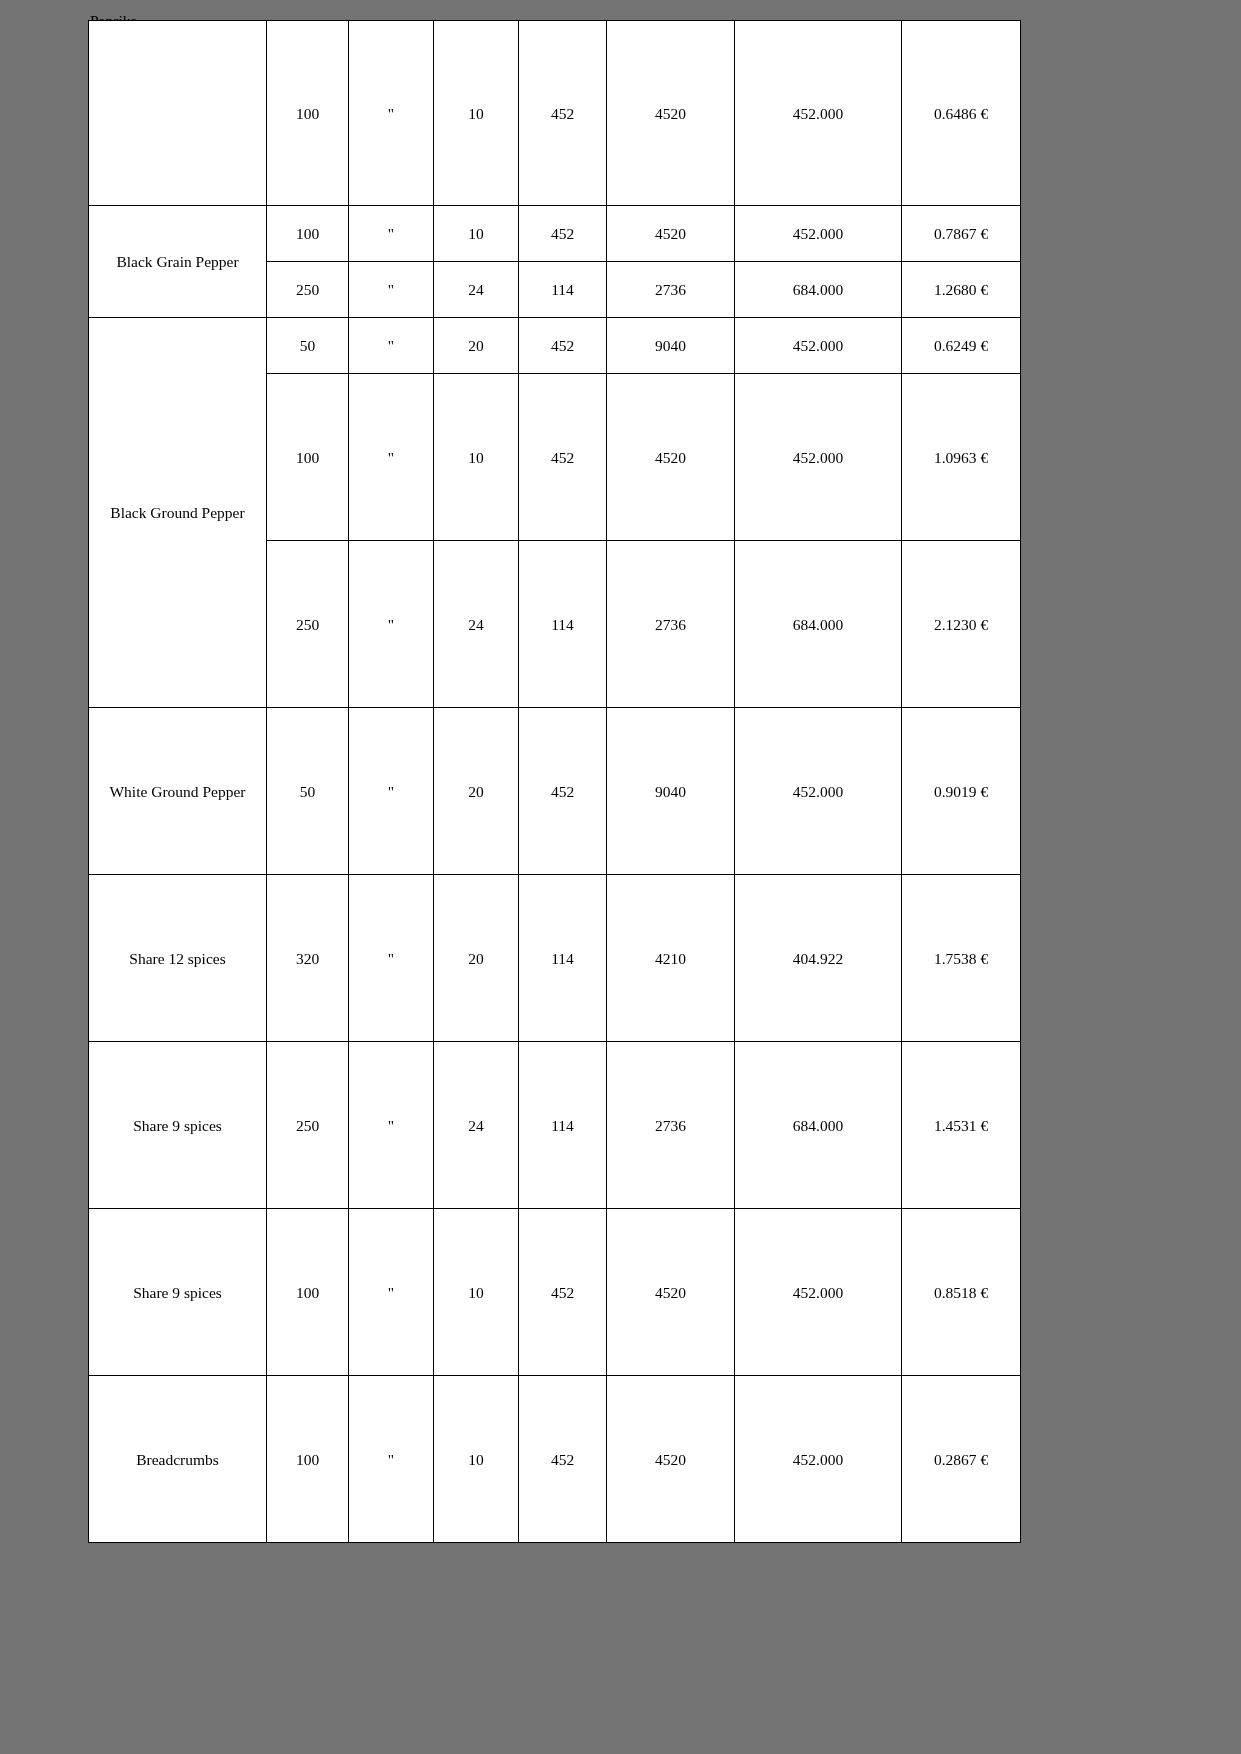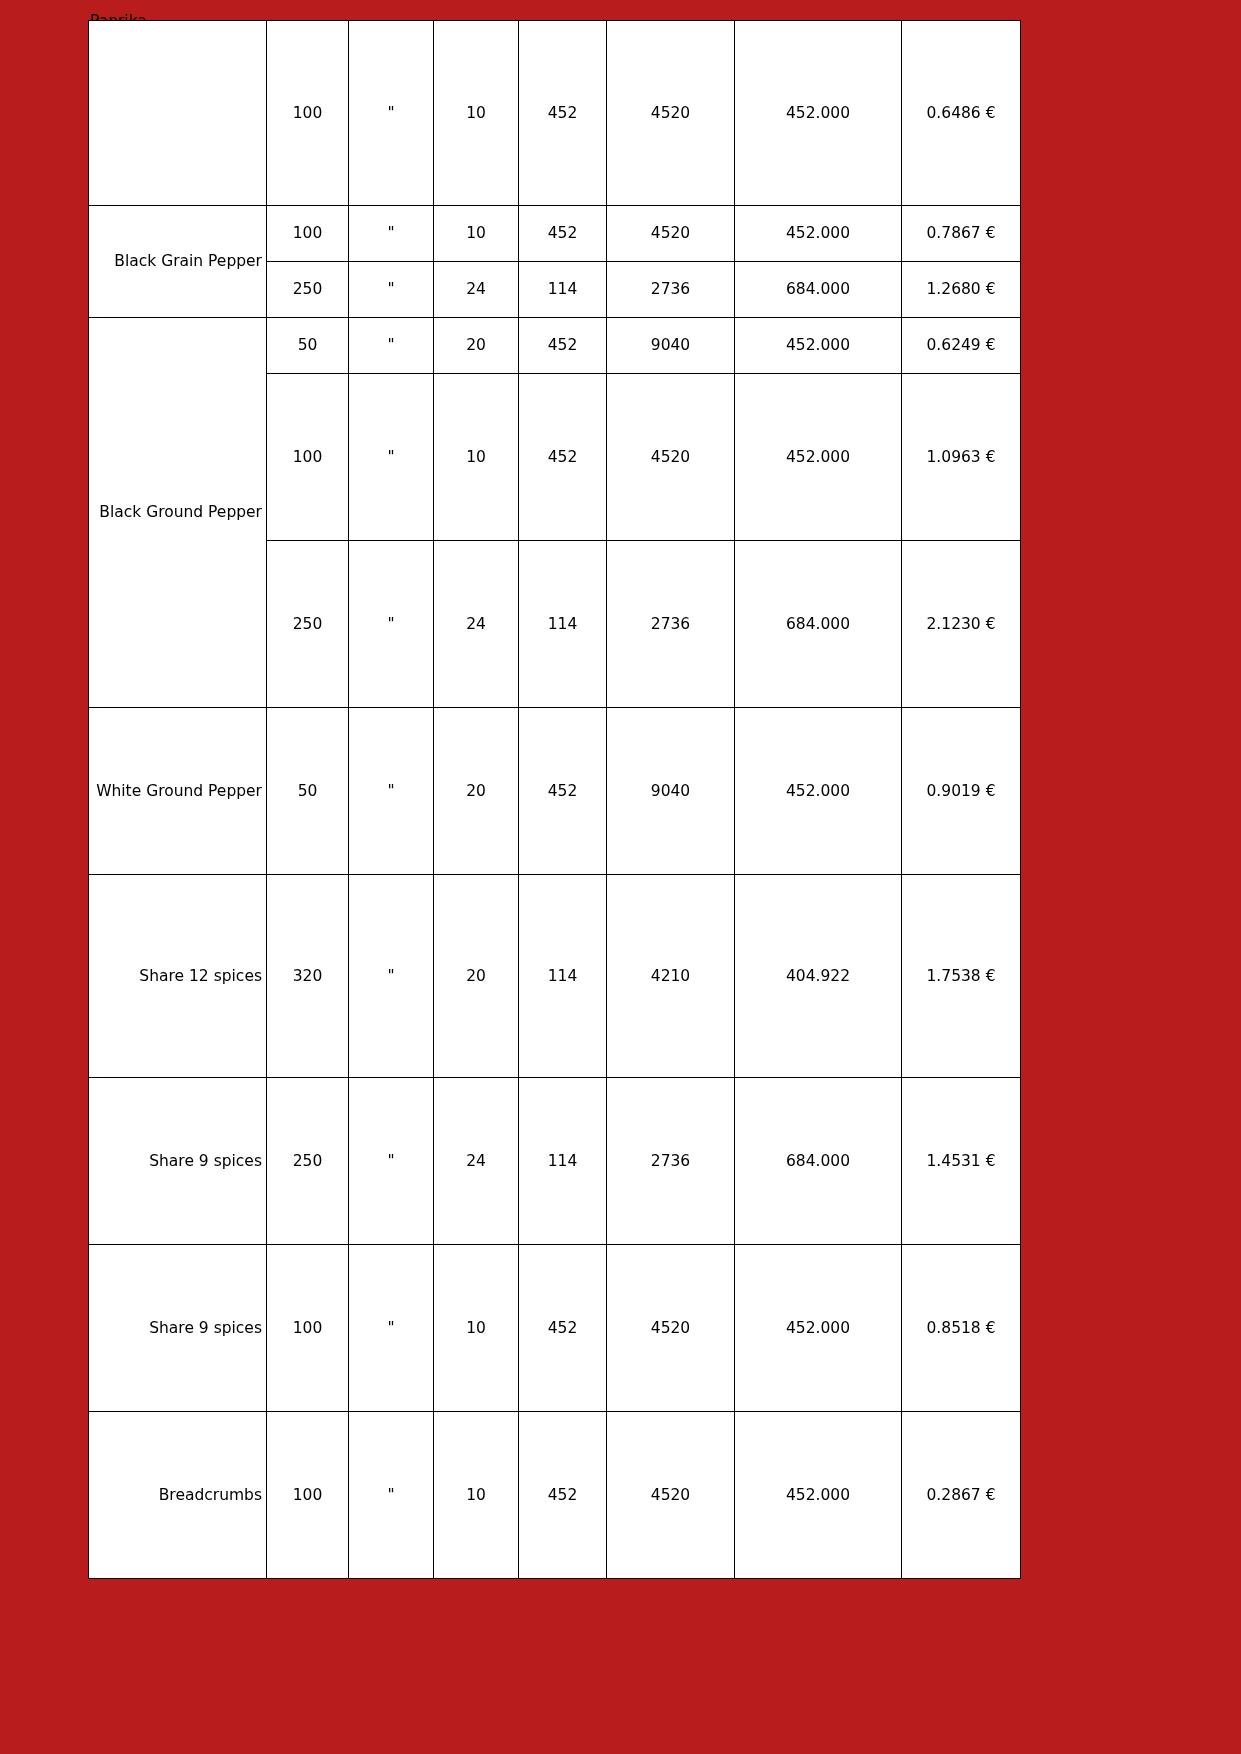--- a/index.html
+++ b/index.html
@@ -14,21 +14,22 @@
     color: #000000;
     overflow: hidden;
     position: relative;
   }
 
   
   #page {
     position: relative;
     width: 1241px;
     height: 1754px;
-    background: #b91c1c;
+    background: #737373;
+    font-family: Liberation Serif, serif;
   }
 
   
   .cutoff-label {
     position: absolute;
     left: 90px;
     top: 12px;
     font-size: 15.5px;
     line-height: 18px;
     white-space: nowrap;
@@ -50,21 +51,21 @@
     text-align: center;
     vertical-align: middle;
     padding: 0 4px;
     font-size: 15.5px;
     line-height: 19px;
     background: #ffffff;
   }
 
   
   table.sheet td.namecell {
-    text-align: right;
+    text-align: center;
     vertical-align: middle;
     white-space: nowrap;
   }
 
   
   table.sheet tr.first-band > td {
     border-top: 1px solid #000000;
   }
 
   .unit-mark {
@@ -151,21 +152,21 @@
         <tr style="height: 167px;">
           <td class="namecell">White Ground Pepper</td>
           <td>50</td>
           <td class="unit-mark">"</td>
           <td>20</td>
           <td>452</td>
           <td>9040</td>
           <td>452.000</td>
           <td>0.9019 €</td>
         </tr>
-        <tr style="height: 203px;">
+        <tr style="height: 167px;">
           <td class="namecell">Share 12 spices</td>
           <td>320</td>
           <td class="unit-mark">"</td>
           <td>20</td>
           <td>114</td>
           <td>4210</td>
           <td>404.922</td>
           <td>1.7538 €</td>
         </tr>
         <tr style="height: 167px;">

